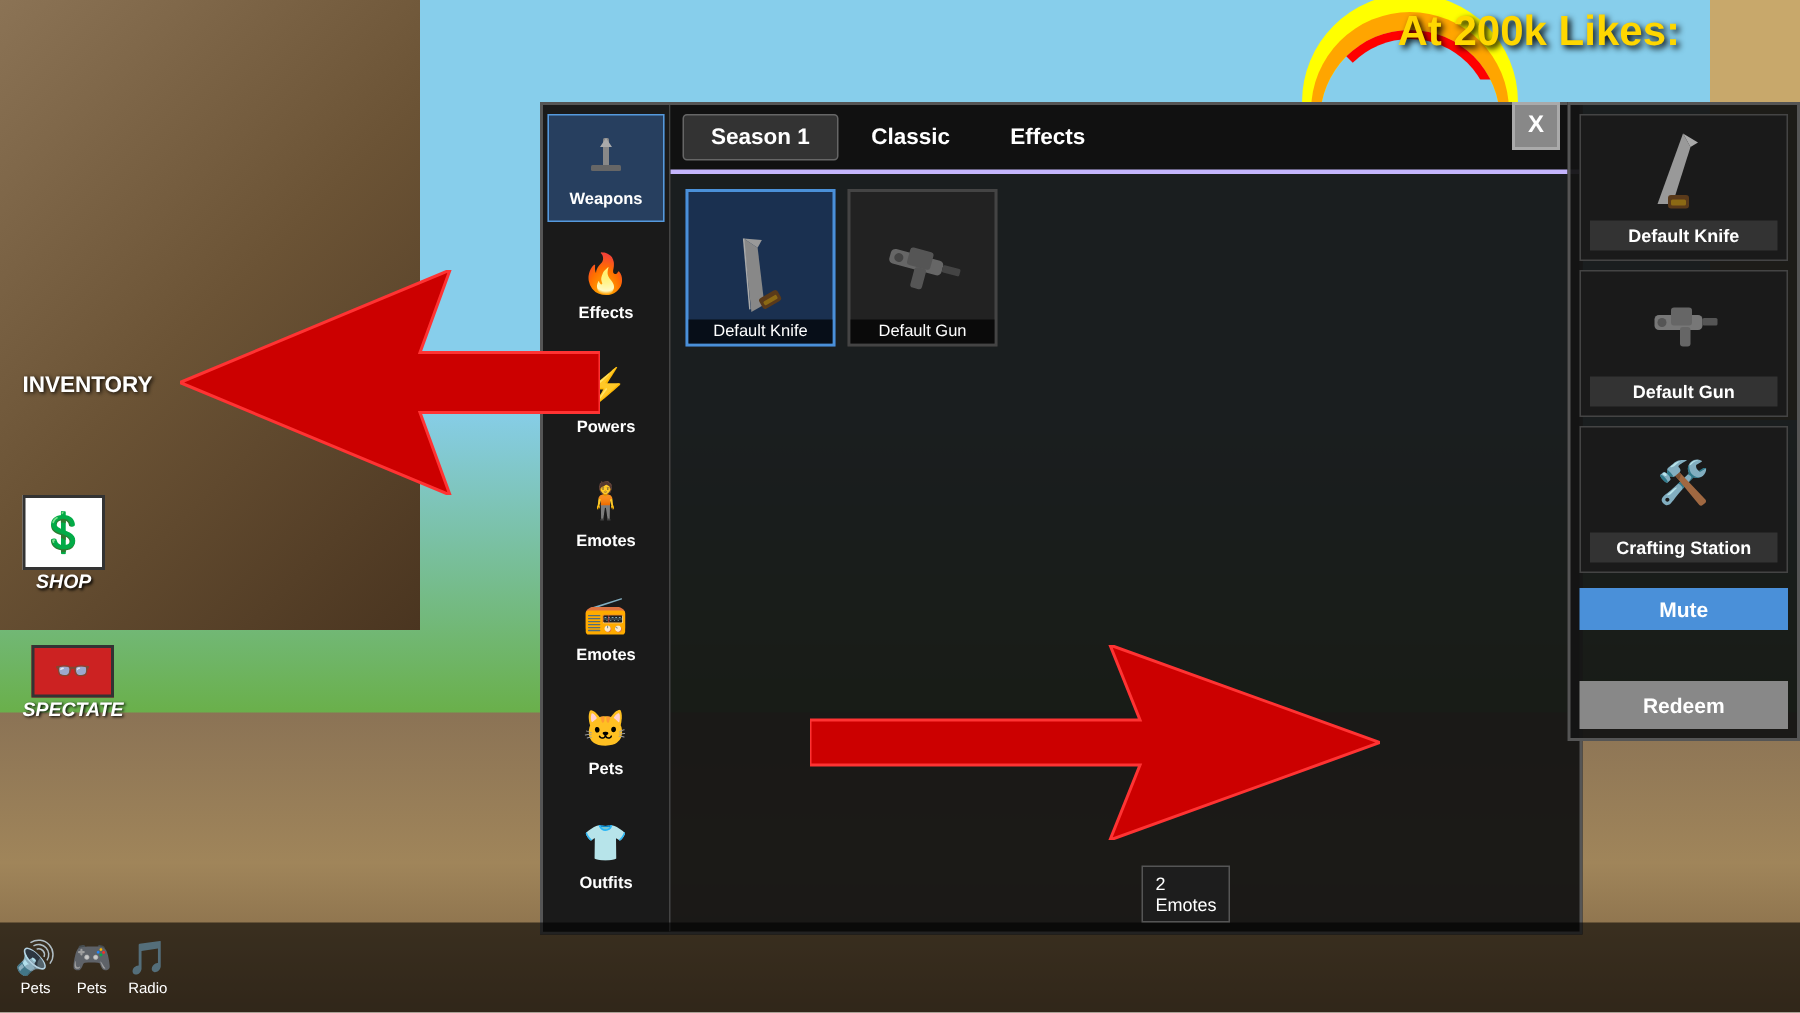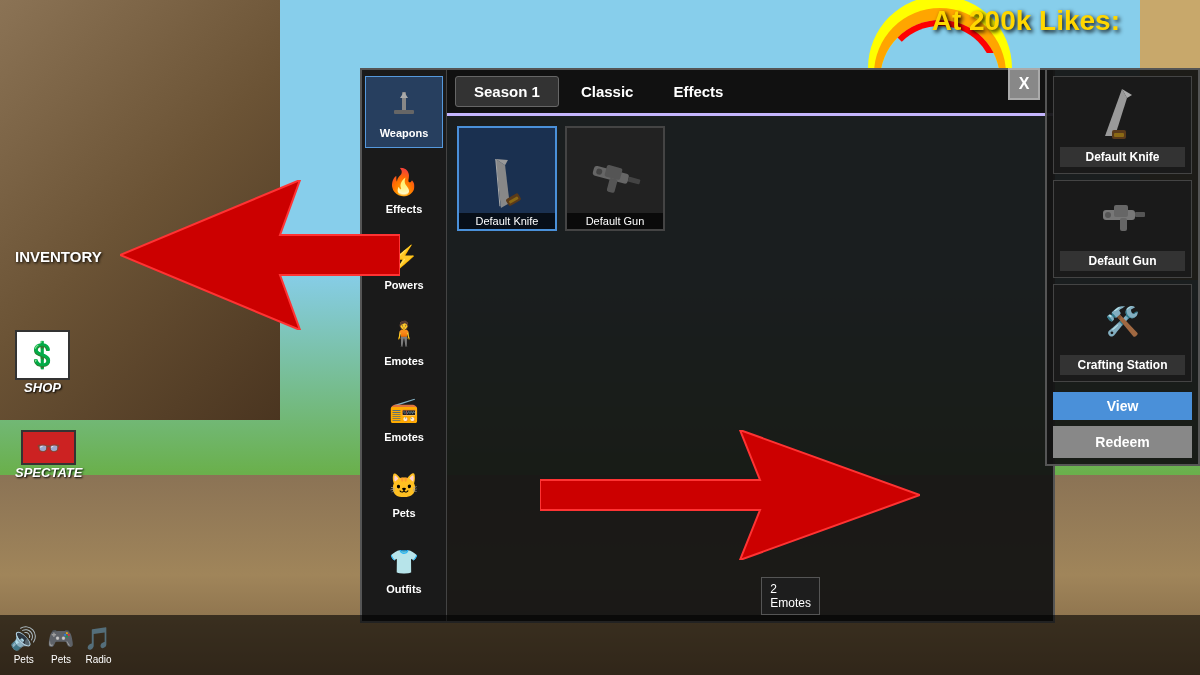--- a/index.html
+++ b/index.html
@@ -249,20 +249,21 @@
 
     .redeem-btn {
       background: #888;
       color: white;
       border: none;
       padding: 8px 20px;
       font-size: 14px;
       font-weight: bold;
       cursor: pointer;
       width: 100%;
+      margin-top: 28px;
     }
 
     
     .close-btn {
       position: absolute;
       right: 160px;
       top: 68px;
       width: 32px;
       height: 32px;
       background: #888;
@@ -552,21 +553,21 @@
       </svg>
     </div>
     <div class="right-item-name">Default Gun</div>
   </div>
 
   <div class="right-item">
     <div class="right-item-icon" style="font-size:28px;">🛠️</div>
     <div class="right-item-name">Crafting Station</div>
   </div>
 
-  <button class="view-btn">View</button>
+  <button class="view-btn">Mute</button>
   <button class="redeem-btn">Redeem</button>
 </div>
 
 <div class="arrow-left">
   <svg width="280" height="150" viewBox="0 0 280 150">
     <polygon points="0,75 180,0 160,55 280,55 280,95 160,95 180,150" fill="#cc0000" stroke="#ff3333" stroke-width="2"></polygon>
   </svg>
 </div>
 
 <div class="arrow-right">

